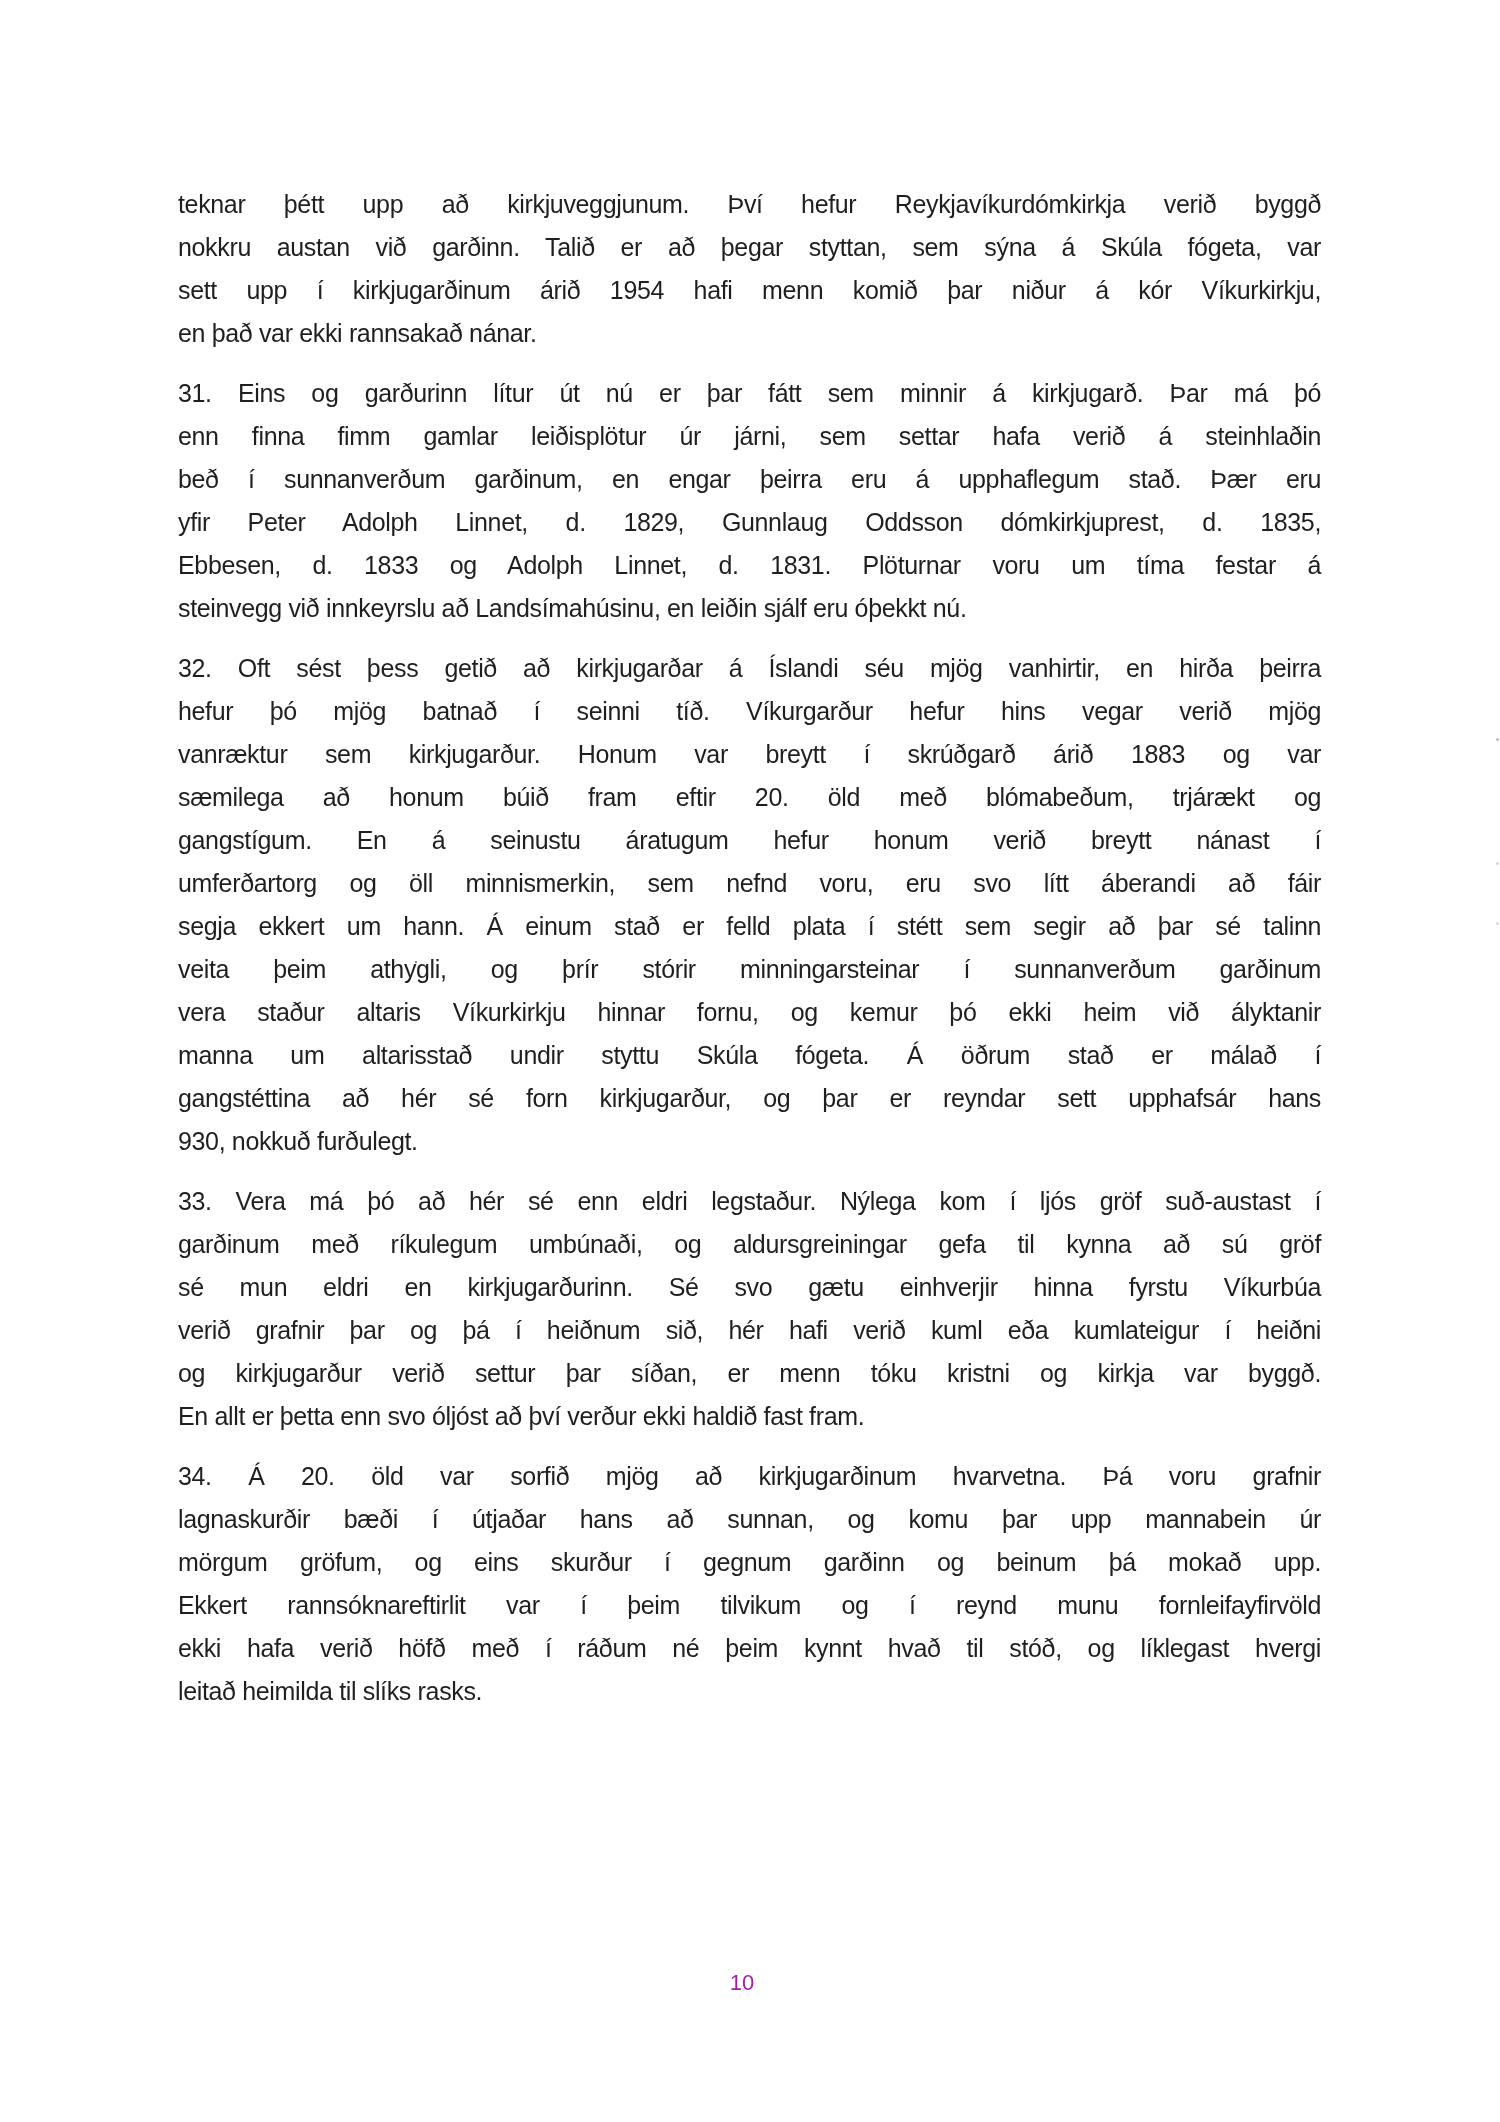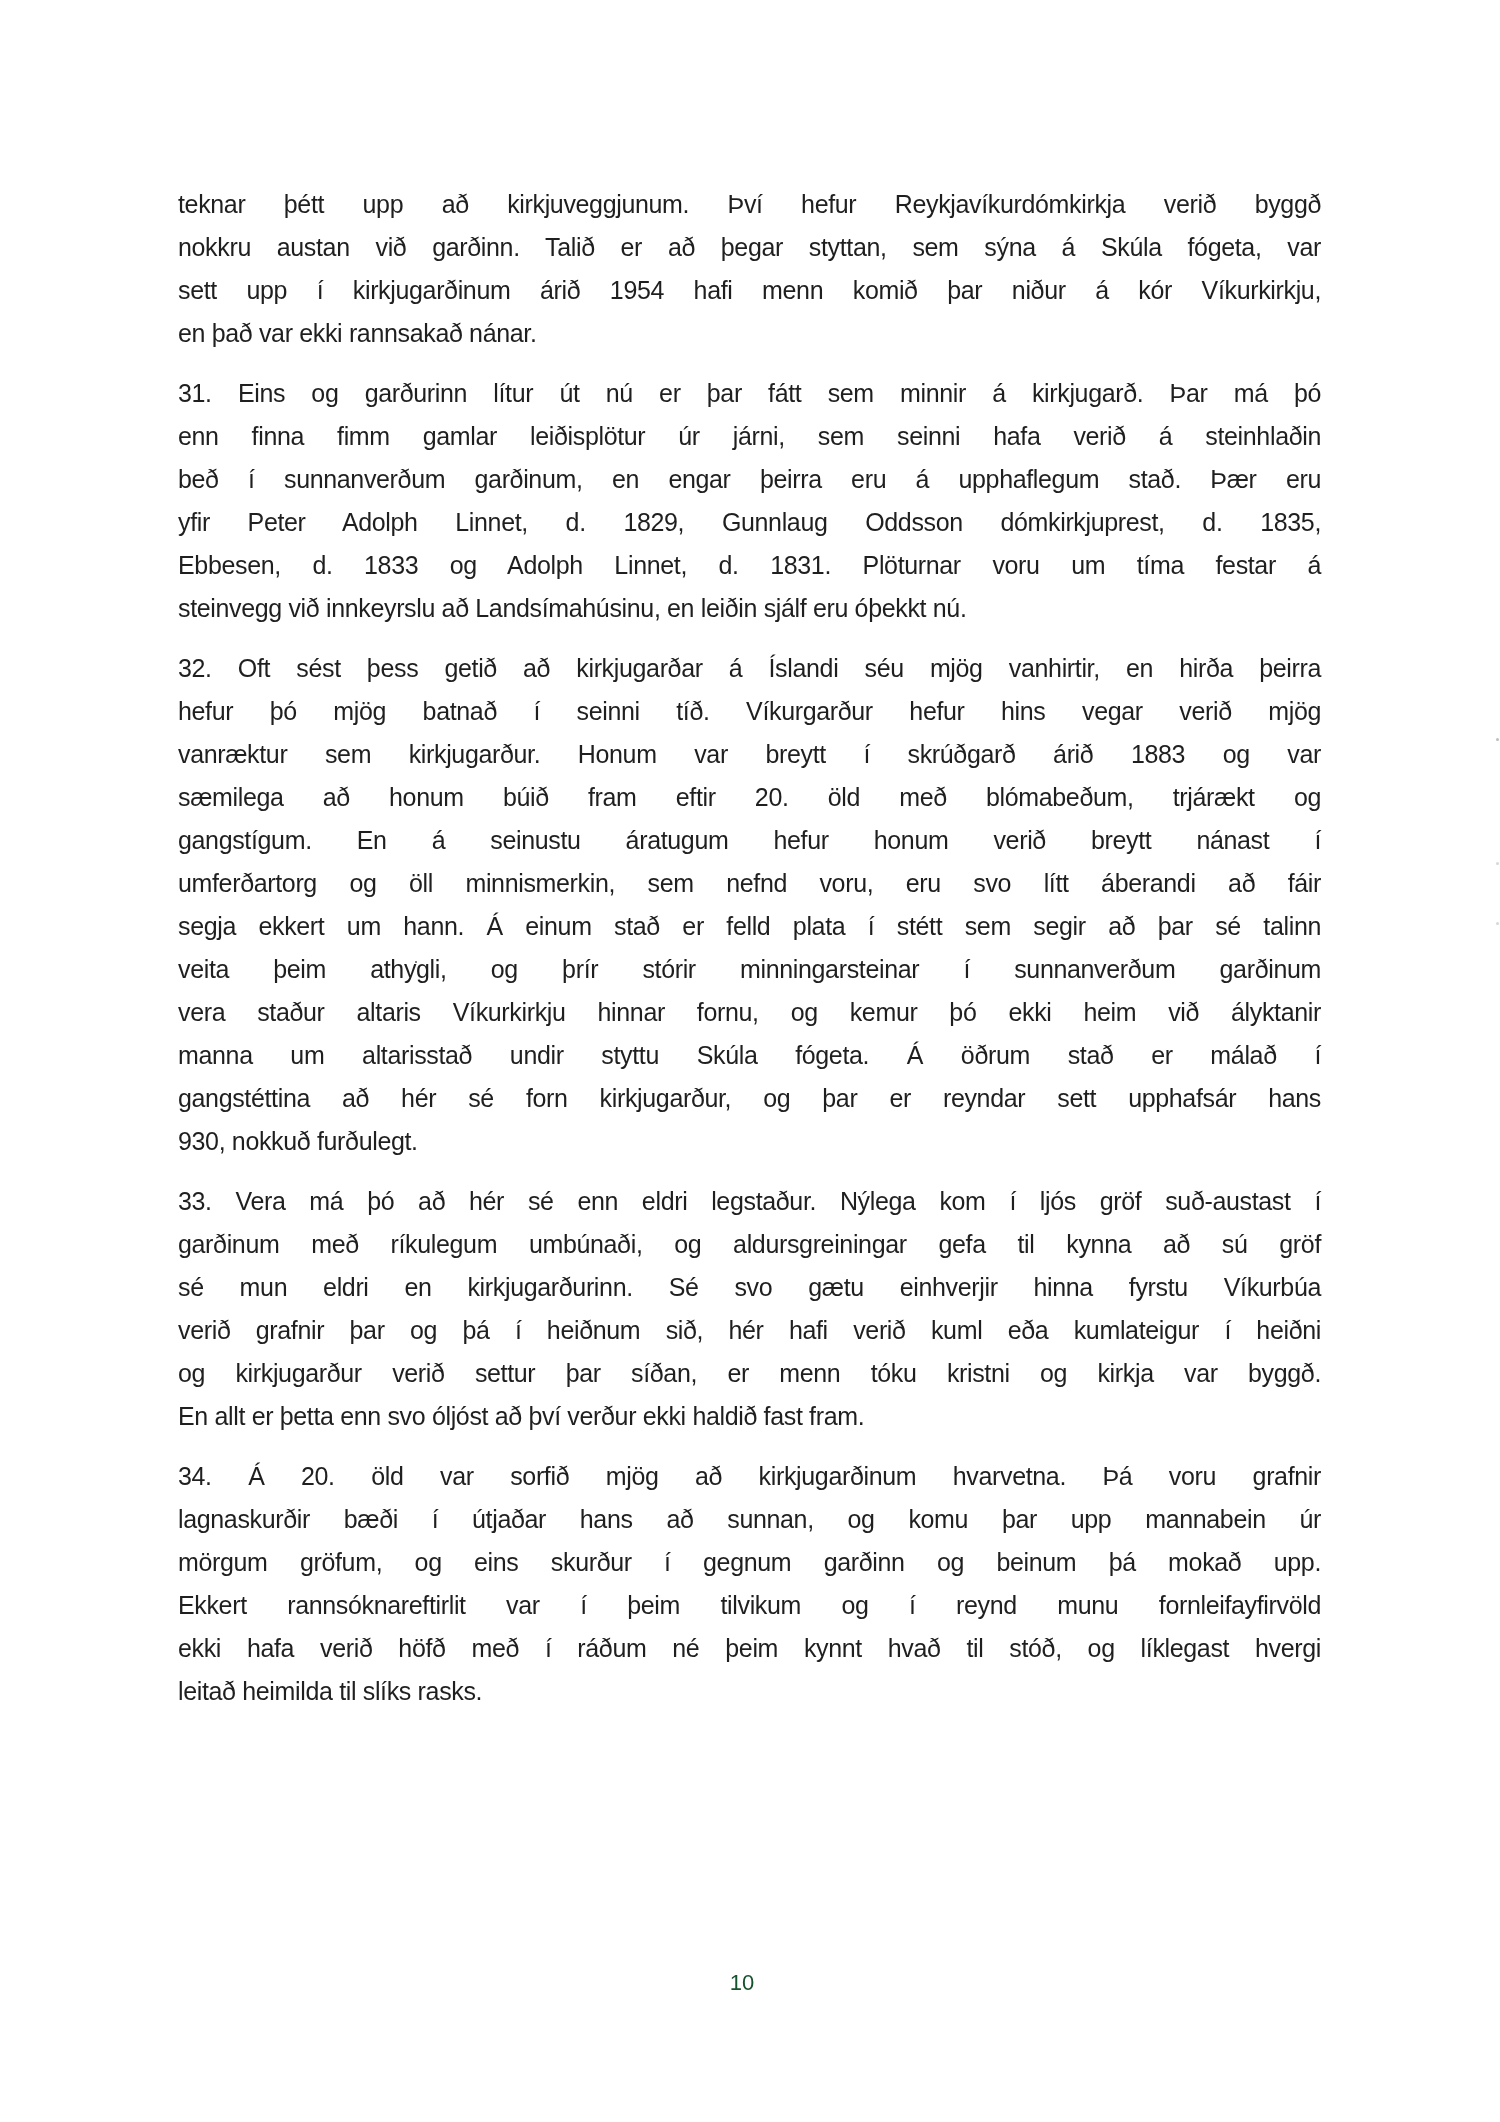--- a/index.html
+++ b/index.html
@@ -47,21 +47,21 @@
       text-align-last: left;
     }
     .page-number {
       position: absolute;
       left: 700px;
       width: 84px;
       top: 1970px;
       text-align: center;
       font-size: 22px;
       line-height: 26px;
-      color: #14532d;
+      color: #a21caf;
     }
     .speck {
       position: absolute;
       width: 3px;
       height: 3px;
       border-radius: 50%;
       background: #bdbdbd;
     }
   </style>
 </head>
@@ -72,21 +72,21 @@
 
     <div class="para">
       <div class="line">teknar þétt upp að kirkjuveggjunum. Því hefur Reykjavíkurdómkirkja verið byggð</div>
       <div class="line">nokkru austan við garðinn. Talið er að þegar styttan, sem sýna á Skúla fógeta, var</div>
       <div class="line">sett upp í kirkjugarðinum árið 1954 hafi menn komið þar niður á kór Víkurkirkju,</div>
       <div class="line last">en það var ekki rannsakað nánar.</div>
     </div>
 
     <div class="para">
       <div class="line">31. Eins og garðurinn lítur út nú er þar fátt sem minnir á kirkjugarð. Þar má þó</div>
-      <div class="line">enn finna fimm gamlar leiðisplötur úr járni, sem seinni hafa verið á steinhlaðin</div>
+      <div class="line">enn finna fimm gamlar leiðisplötur úr járni, sem settar hafa verið á steinhlaðin</div>
       <div class="line">beð í sunnanverðum garðinum, en engar þeirra eru á upphaflegum stað. Þær eru</div>
       <div class="line">yfir Peter Adolph Linnet, d. 1829, Gunnlaug Oddsson dómkirkjuprest, d. 1835,</div>
       <div class="line">Ebbesen, d. 1833 og Adolph Linnet, d. 1831. Plöturnar voru um tíma festar á</div>
       <div class="line last">steinvegg við innkeyrslu að Landsímahúsinu, en leiðin sjálf eru óþekkt nú.</div>
     </div>
 
     <div class="para">
       <div class="line">32. Oft sést þess getið að kirkjugarðar á Íslandi séu mjög vanhirtir, en hirða þeirra</div>
       <div class="line">hefur þó mjög batnað í seinni tíð. Víkurgarður hefur hins vegar verið mjög</div>
       <div class="line">vanræktur sem kirkjugarður. Honum var breytt í skrúðgarð árið 1883 og var</div>

